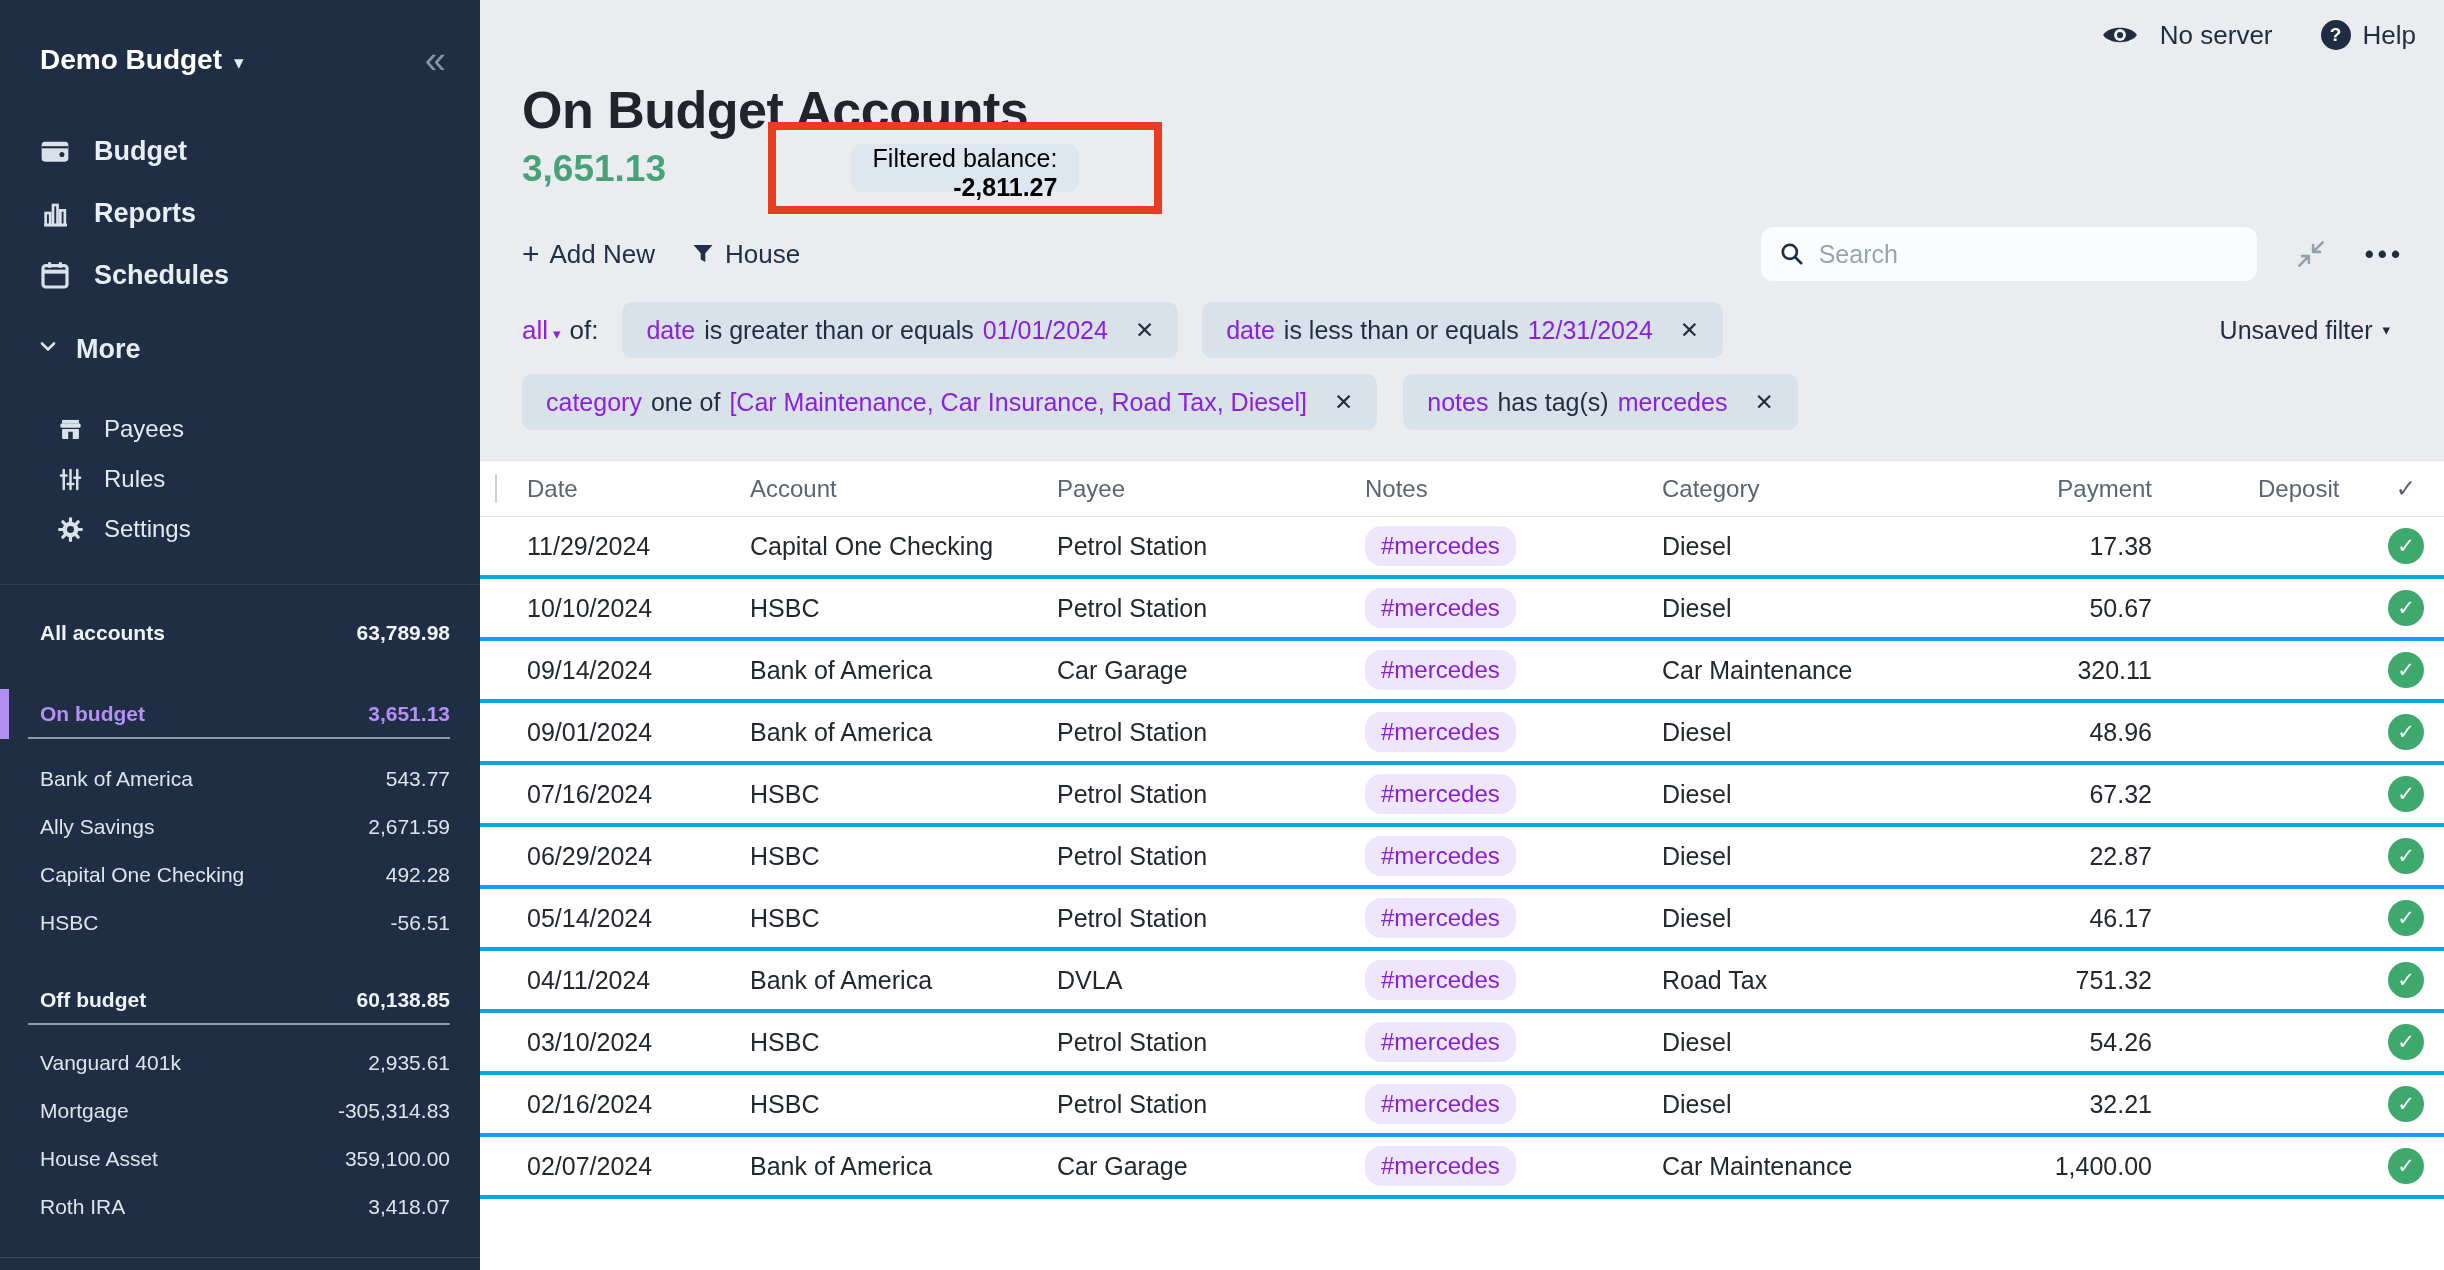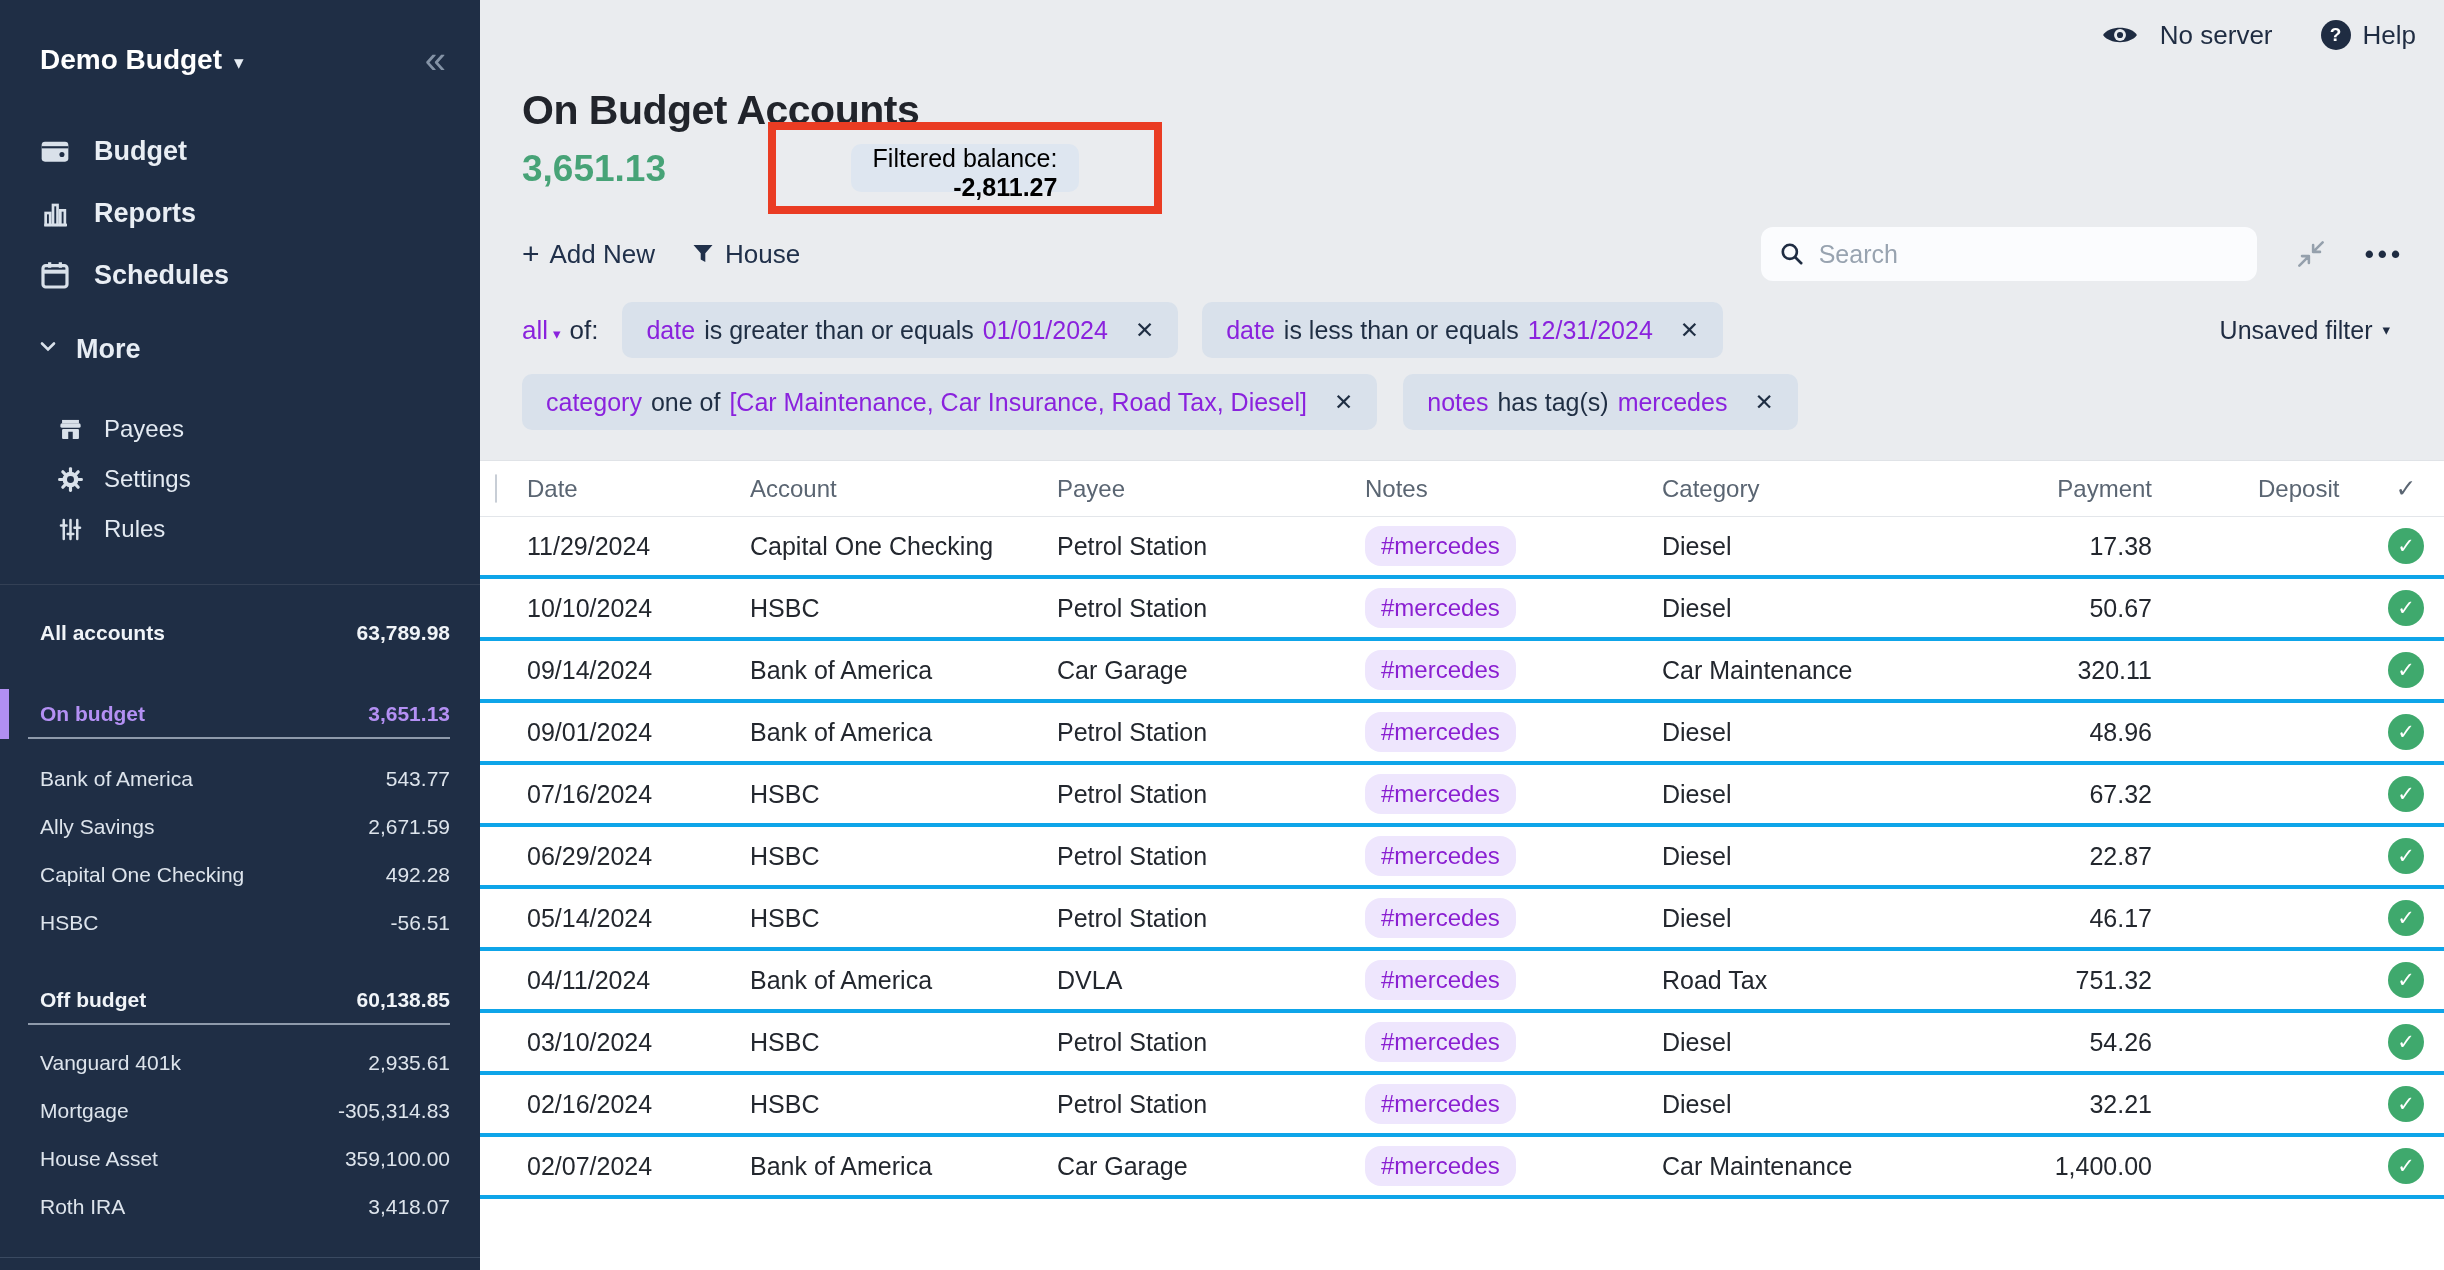--- a/index.html
+++ b/index.html
@@ -35,21 +35,21 @@
   .acct-items { margin-top:16px; }
   .acct-items.off { margin-top:14px; }
 
   
   .main { flex:1; display:flex; flex-direction:column; background:#eaecef; min-width:0; }
   .topbar { height:70px; display:flex; align-items:center; justify-content:flex-end; padding-right:28px; gap:22px; color:#1f2c42; font-size:26px; }
   .topbar .no-server { margin-right:26px; cursor:pointer; }
   .help-group { display:flex; align-items:center; gap:12px; cursor:pointer; }
   .qcircle { width:30px; height:30px; border-radius:50%; background:#1f2c42; color:#fff; font-size:19px; font-weight:700; display:flex; align-items:center; justify-content:center; }
 
-  .page-title { margin:16px 0 0 42px; font-size:41px; font-weight:700; color:#21242b; letter-spacing:-.5px; line-height:48px; }
+  .page-title { margin:16px 0 0 42px; font-size:52px; font-weight:700; color:#21242b; letter-spacing:-.5px; line-height:48px; }
 
   .balance-row { position:relative; margin:-12px 0 0 42px; height:104px; z-index:1; }
   .total-balance { position:absolute; left:0; top:26px; font-size:37px; font-weight:700; color:#47a377; }
   .red-annotation { position:absolute; left:246px; top:0; width:394px; height:92px; border:8px solid #ea3c23; display:flex; align-items:center; justify-content:center; }
   .filtered-pill { background:#dee6f0; border-radius:10px; height:48px; display:flex; align-items:flex-end; padding:0 22px; font-size:25px; color:#000000; white-space:nowrap;flex-direction:column; }
   .filtered-pill b { margin-left:9px; }
 
   .toolbar { display:flex; align-items:center; height:56px; margin-top:0; padding:0 40px 0 42px; gap:36px; }
   .tool-btn { display:flex; align-items:center; gap:10px; font-size:26px; color:#20304a; cursor:pointer; white-space:nowrap; }
   .tool-btn .plus { font-size:30px; font-weight:400; }
@@ -150,45 +150,45 @@
               <rect x="4.5" y="3.5" width="15" height="3"></rect>
               <rect x="3" y="6.5" width="18" height="4" rx="1.5"></rect>
               <rect x="4.5" y="11.5" width="15" height="9" rx="1"></rect>
               <rect x="10" y="14" width="4" height="6.5" fill="#1f2e45"></rect>
             </svg>
         </span>
         <span>Payees</span>
       </div>
       <div class="sub-item">
         <span class="ni">
+          <svg width="27" height="27" viewBox="0 0 24 24" fill="none" stroke="#d9e1ea" stroke-width="2.2" stroke-linecap="round">
+              <path d="M6 3.5v17M12 3.5v17M18 3.5v17M3.5 8.5h5M9.5 16h5M15.5 10.5h5"></path>
+            </svg>
+        </span>
+        <span>Rules</span>
+      </div>
+      <div class="sub-item">
+        <span class="ni">
           <svg width="27" height="27" viewBox="0 0 24 24">
               <g fill="#d9e1ea">
                 <rect x="10.6" y="1" width="2.8" height="5" rx="1.2"></rect>
                 <rect x="10.6" y="1" width="2.8" height="5" rx="1.2" transform="rotate(45 12 12)"></rect>
                 <rect x="10.6" y="1" width="2.8" height="5" rx="1.2" transform="rotate(90 12 12)"></rect>
                 <rect x="10.6" y="1" width="2.8" height="5" rx="1.2" transform="rotate(135 12 12)"></rect>
                 <rect x="10.6" y="1" width="2.8" height="5" rx="1.2" transform="rotate(180 12 12)"></rect>
                 <rect x="10.6" y="1" width="2.8" height="5" rx="1.2" transform="rotate(225 12 12)"></rect>
                 <rect x="10.6" y="1" width="2.8" height="5" rx="1.2" transform="rotate(270 12 12)"></rect>
                 <rect x="10.6" y="1" width="2.8" height="5" rx="1.2" transform="rotate(315 12 12)"></rect>
                 <circle cx="12" cy="12" r="7"></circle>
               </g>
               <circle cx="12" cy="12" r="3.1" fill="#1f2e45"></circle>
             </svg>
         </span>
         <span>Settings</span>
       </div>
-      <div class="sub-item">
-        <span class="ni">
-          <svg width="27" height="27" viewBox="0 0 24 24" fill="none" stroke="#d9e1ea" stroke-width="2.2" stroke-linecap="round">
-              <path d="M6 3.5v17M12 3.5v17M18 3.5v17M3.5 8.5h5M9.5 16h5M15.5 10.5h5"></path>
-            </svg>
-        </span>
-        <span>Rules</span>
-      </div>
     </div>
 
     <div class="sb-divider"></div>
 
     <div class="accounts">
       <div class="acct-row hdr">
         <span>All accounts</span>
         <span>63,789.98</span>
       </div>
       <div class="acct-row hdr on-budget underlined">

